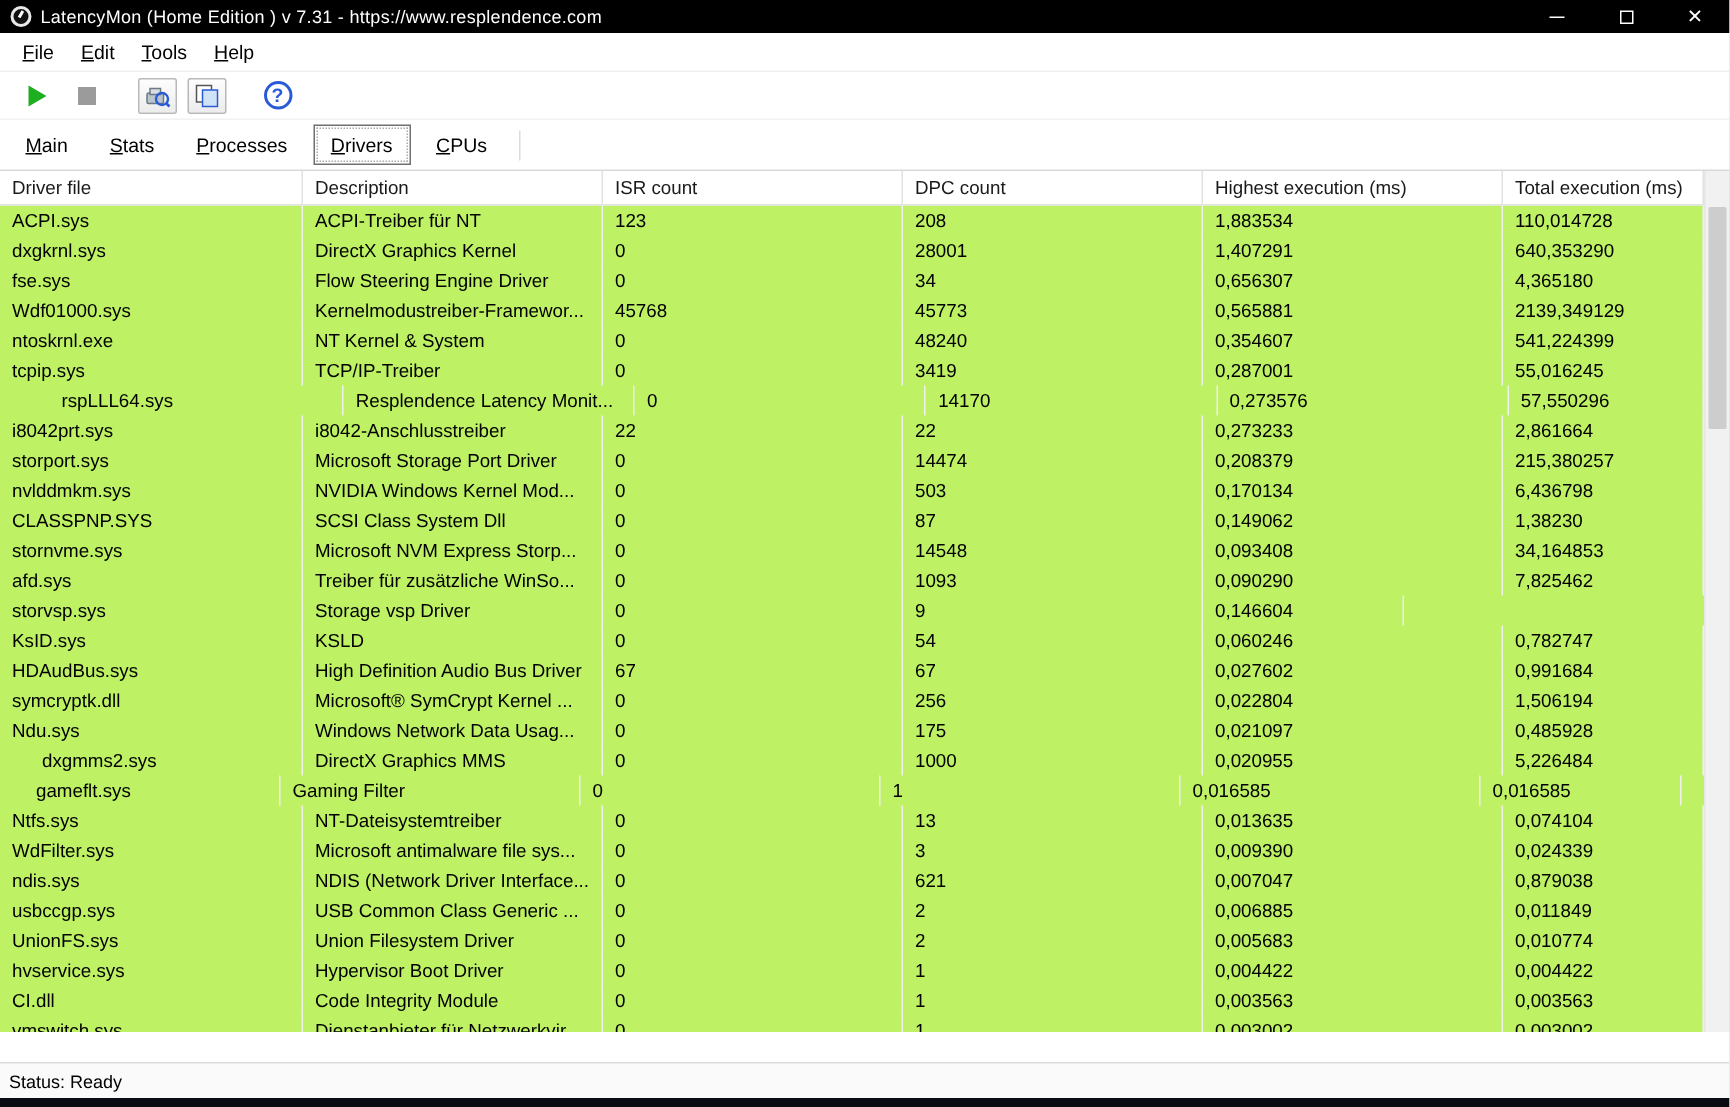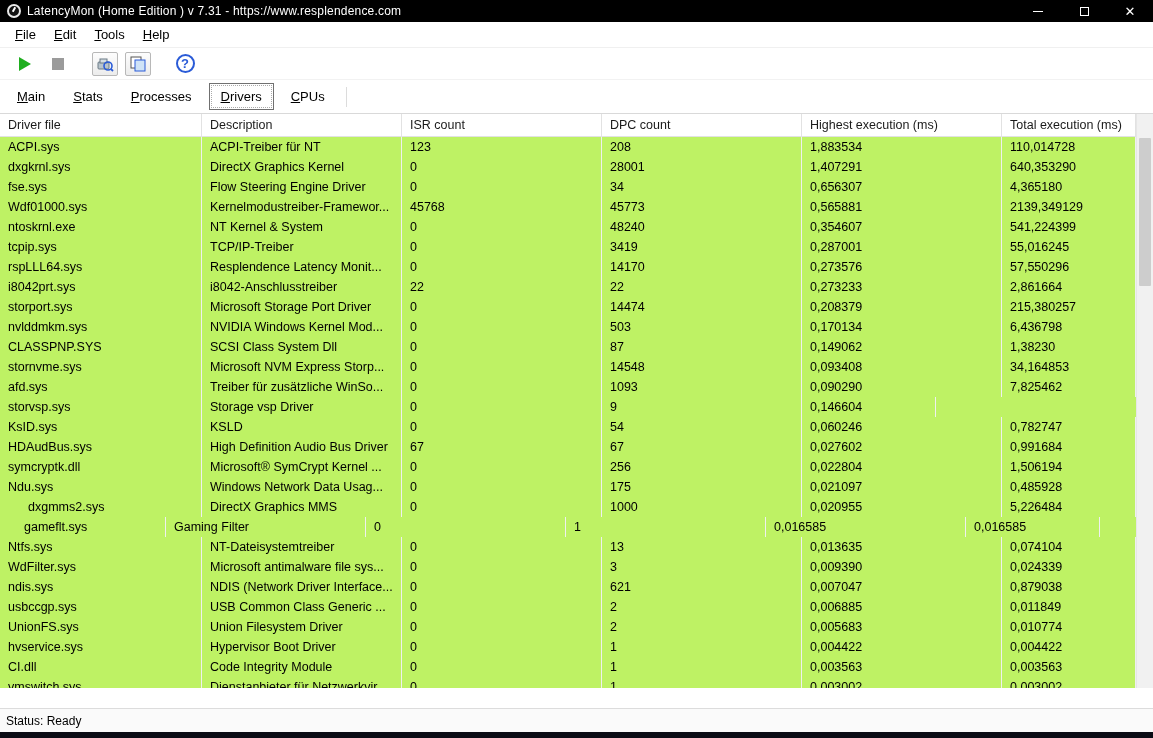--- a/index.html
+++ b/index.html
@@ -233,21 +233,21 @@
         </div>
         <div class="trow">
           <div class="tcell" style="width: 202px;">tcpip.sys</div>
           <div class="tcell" style="width: 200px;">TCP/IP-Treiber</div>
           <div class="tcell" style="width: 200px;">0</div>
           <div class="tcell" style="width: 200px;">3419</div>
           <div class="tcell" style="width: 200px;">0,287001</div>
           <div class="tcell" style="width: 134px;">55,016245</div>
         </div>
         <div class="trow">
-          <div class="tcell" style="width: 202px;">rspLLL64.sys</div>
+          <div class="tcell" style="width: 202px; margin-left: 33px;">rspLLL64.sys</div>
           <div class="tcell" style="width: 200px;">Resplendence Latency Monit...</div>
           <div class="tcell" style="width: 200px;">0</div>
           <div class="tcell" style="width: 200px;">14170</div>
           <div class="tcell" style="width: 200px;">0,273576</div>
           <div class="tcell" style="width: 134px;">57,550296</div>
         </div>
         <div class="trow">
           <div class="tcell" style="width: 202px;">i8042prt.sys</div>
           <div class="tcell" style="width: 200px; text-align: right;">i8042-Anschlusstreiber</div>
           <div class="tcell" style="width: 200px;">22</div>
@@ -336,21 +336,21 @@
         </div>
         <div class="trow">
           <div class="tcell" style="width: 202px; padding-left: 28px;">dxgmms2.sys</div>
           <div class="tcell" style="width: 200px;">DirectX Graphics MMS</div>
           <div class="tcell" style="width: 200px;">0</div>
           <div class="tcell" style="width: 200px;">1000</div>
           <div class="tcell" style="width: 200px;">0,020955</div>
           <div class="tcell" style="width: 134px;">5,226484</div>
         </div>
         <div class="trow">
-          <div class="tcell" style="width: 166px; padding-left: 24px;">gameflt.sys</div>
+          <div class="tcell" style="width: 187px; padding-left: 24px;">gameflt.sys</div>
           <div class="tcell" style="width: 200px;">Gaming Filter</div>
           <div class="tcell" style="width: 200px;">0</div>
           <div class="tcell" style="width: 200px;">1</div>
           <div class="tcell" style="width: 200px;">0,016585</div>
           <div class="tcell" style="width: 134px;">0,016585</div>
         </div>
         <div class="trow">
           <div class="tcell" style="width: 202px;">Ntfs.sys</div>
           <div class="tcell" style="width: 200px;">NT-Dateisystemtreiber</div>
           <div class="tcell" style="width: 200px;">0</div>

